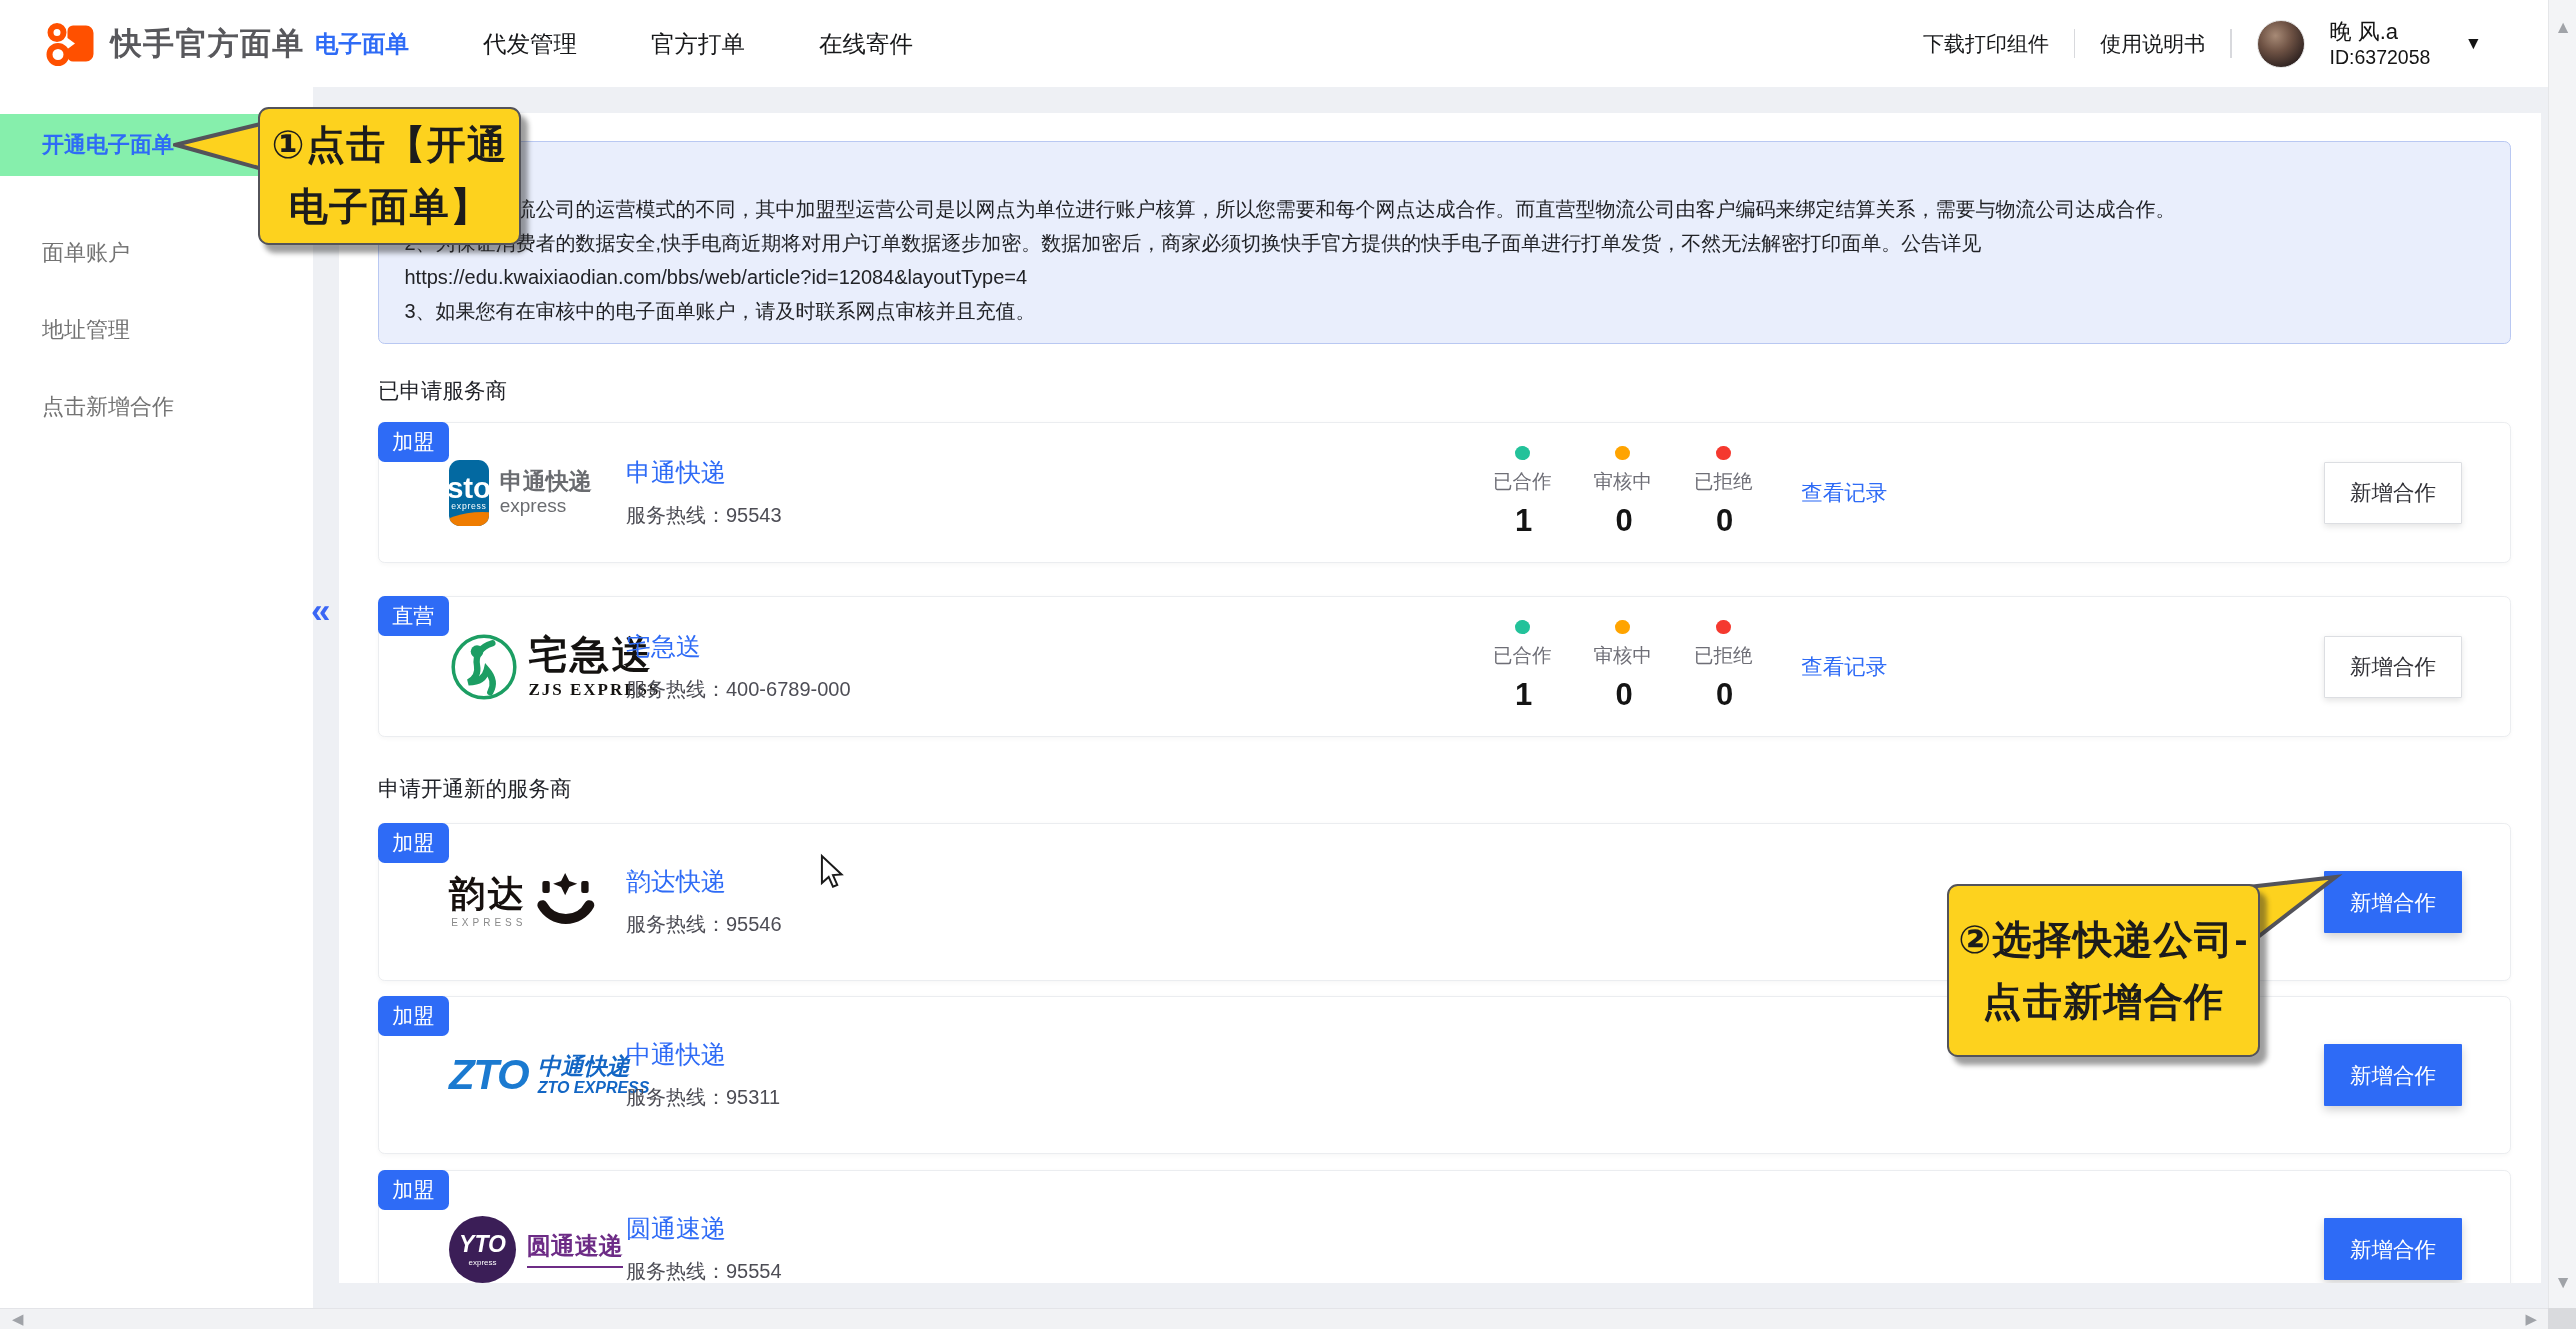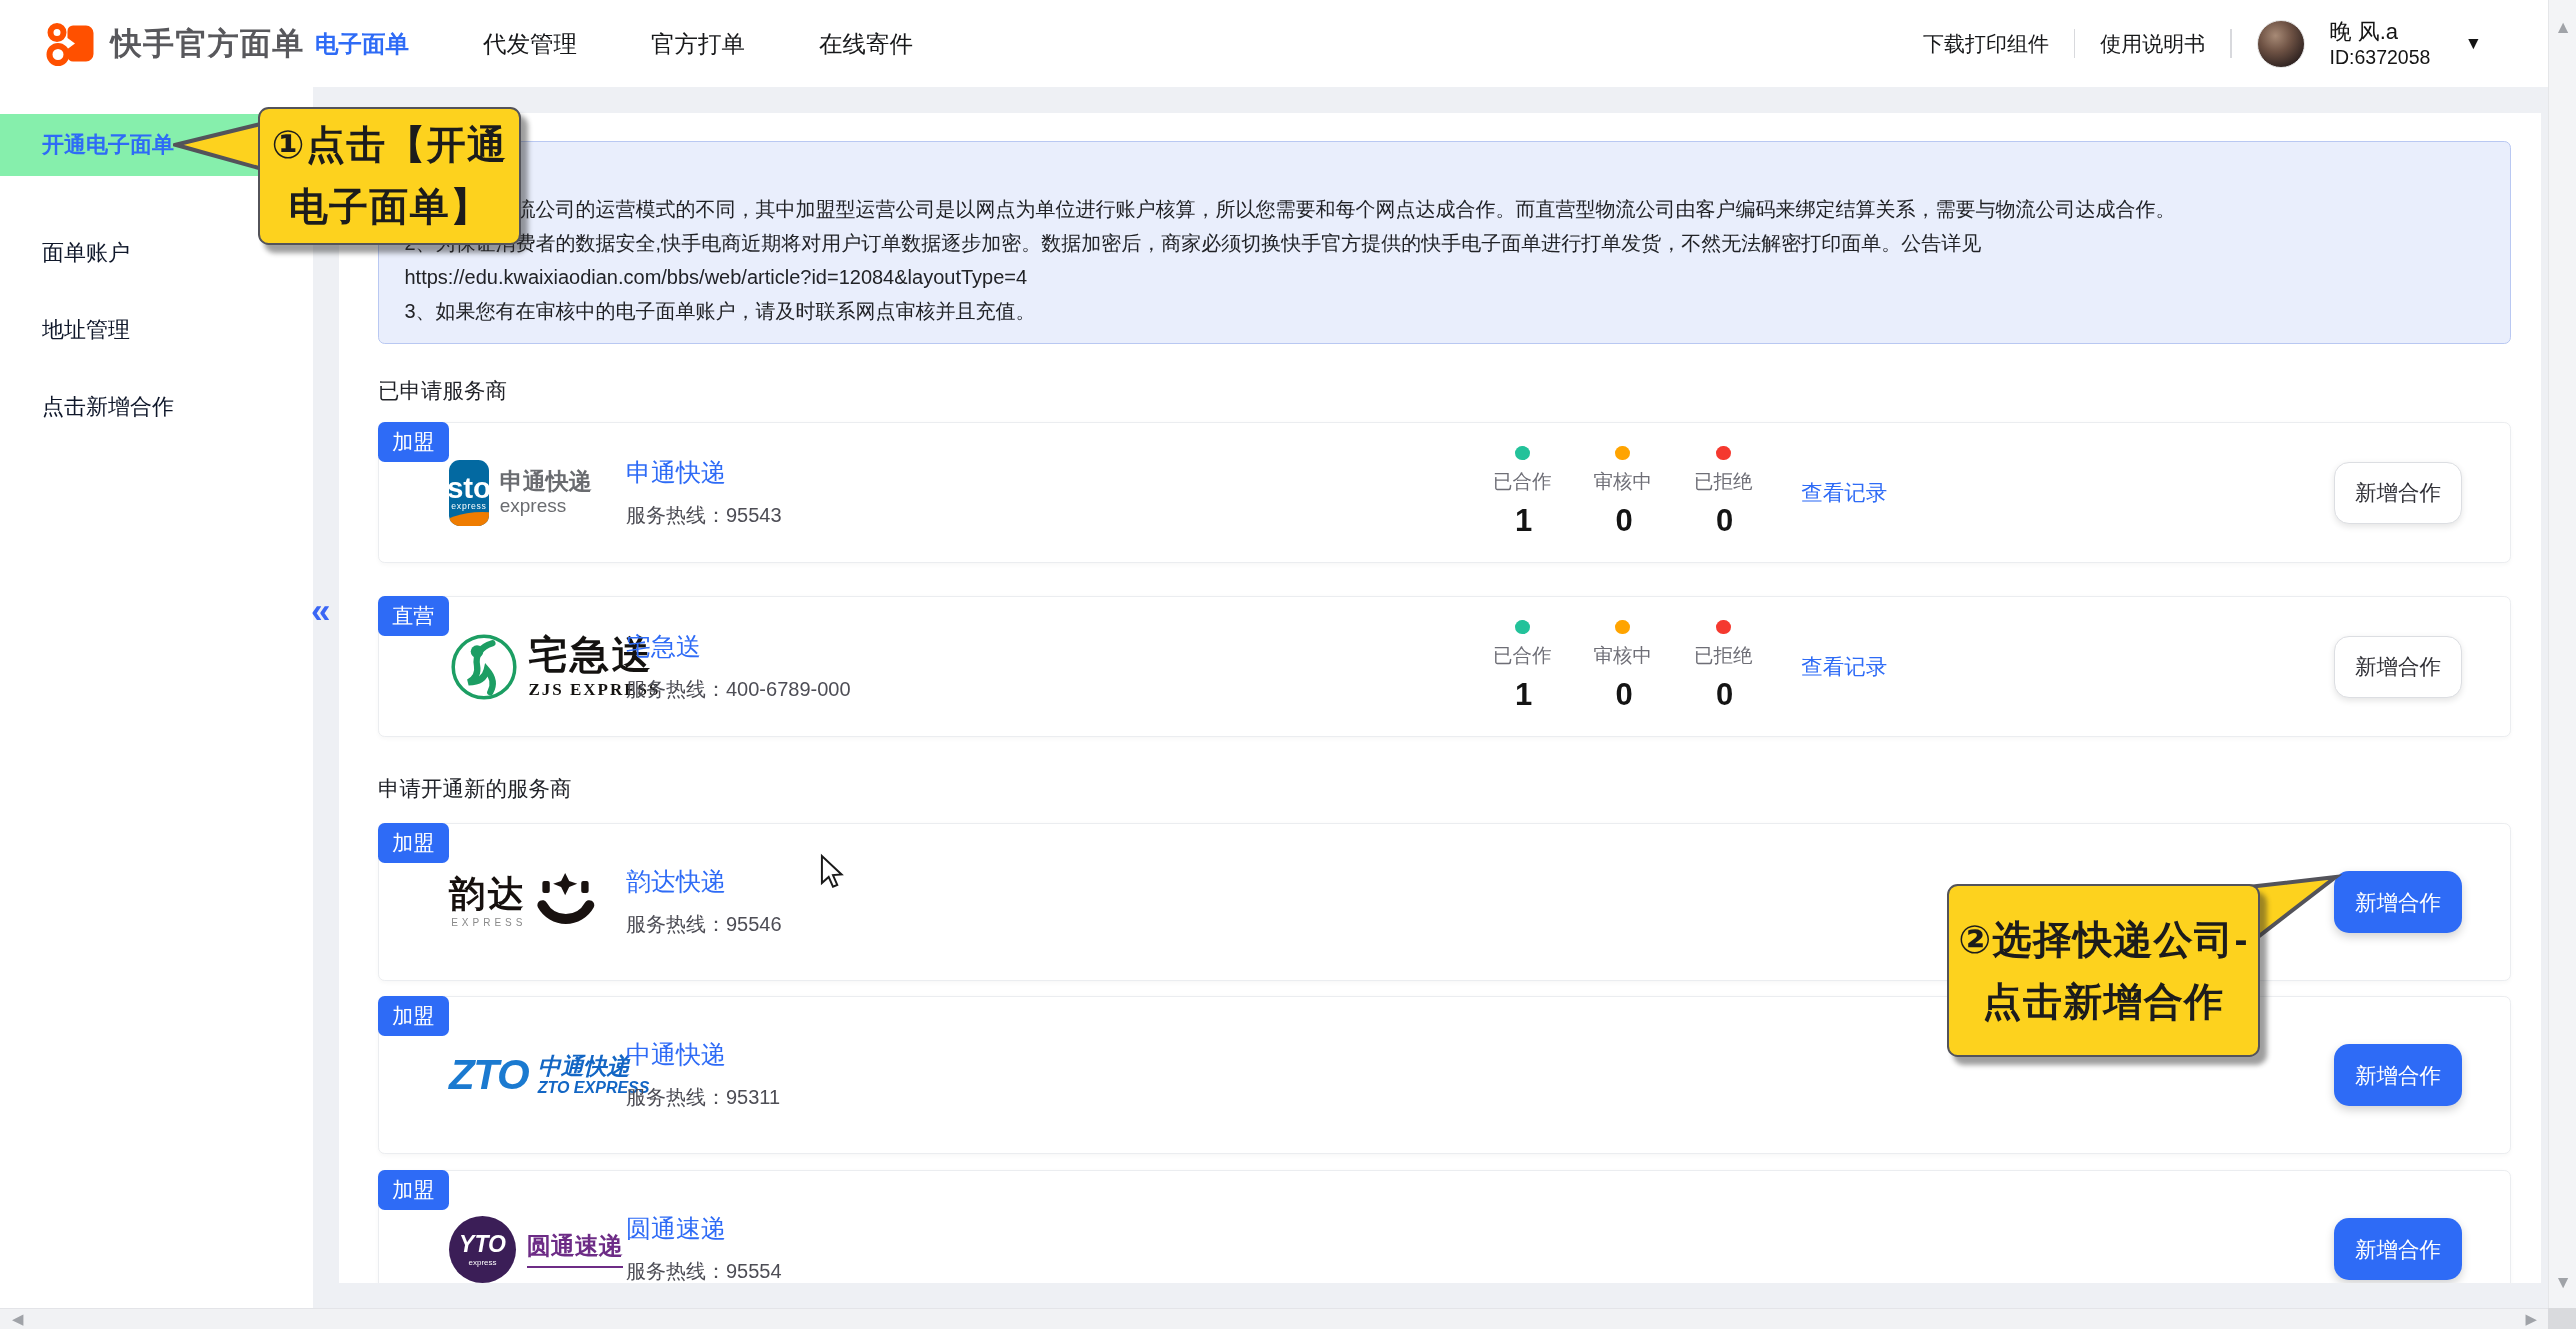--- a/index.html
+++ b/index.html
@@ -23,21 +23,21 @@
   .avatar { width:48px; height:48px; border-radius:50%;
     background:radial-gradient(circle at 38% 32%, #a78a76 0%, #6e5244 38%, #2e2220 78%, #191313 100%);
     border:0.7px solid #e3e3e3; }
   .usercol { display:flex; flex-direction:column; line-height:1.25; }
   .uname { font-size:22px; color:#141414; }
   .uid { font-size:19.5px; color:#141414; }
   .caret { font-size:17.4px; color:#141414; margin-left:9.4px; }
   
   .sidebar { position:absolute; left:0; top:87px; width:313px; height:1221px; background:#fff; z-index:4; }
   .side-item { position:relative; height:62px; display:flex; align-items:center; padding-left:42px;
-    font-size:22px; color:#0f172a; cursor:pointer; }
+    font-size:22px; color:#737373; cursor:pointer; }
   .side-item.active { background:#86efac; color:#2e6bf6; font-weight:bold; }
   .side-item + .side-item { margin-top:8px; }
   .collapse-handle { position:absolute; left:311px; top:592px; z-index:6; font-size:35px; line-height:35px;
     color:#3a66f5; font-weight:bold; cursor:pointer; }
   
   .panel { position:absolute; left:339px; top:113px; width:2202px; height:1170px; background:#fff; overflow:hidden; z-index:3; }
   .notice { position:absolute; left:39px; top:28px; width:2133px; height:203px;
     background:#e9eefc; border:1.3px solid #b9c8f2; border-radius:6.7px;
     padding:16px 25.5px; font-size:20px; line-height:34px; color:#212226; }
   .sec-title { position:absolute; left:39px; font-size:21.5px; color:#1f2127; }
@@ -58,21 +58,21 @@
   .c-name { font-size:25px; color:#2e6bf6; cursor:pointer; }
   .c-hotline { font-size:20px; color:#4d4d55; }
   .stats { position:absolute; left:1114px; top:50%; transform:translateY(-50%); display:flex; align-items:center; gap:42px; }
   .stat { display:flex; align-items:center; gap:8px;flex-direction:column; }
   .dot { width:14.8px; height:14.8px; border-radius:50%; }
   .dot-green { background:#23c29a; } .dot-orange { background:#ffa400; } .dot-red { background:#f5392f; }
   .stat-label { font-size:19.5px; color:#6e6e76; }
   .stat-num { font-size:31px; font-weight:bold; color:#141414; margin-left:2.7px; }
   .view-link { font-size:21.5px; color:#2e6bf6; cursor:pointer; margin-left:6.7px; }
   .btn { position:absolute; right:48px; top:50%; transform:translateY(-50%);
-    width:128px; height:62px; border-radius:15px; font-size:21.5px;
+    width:138px; height:62px; border-radius:1px; font-size:21.5px;
     display:flex; align-items:center; justify-content:center; cursor:pointer; }
   .btn-outline { background:#fff; border:1.3px solid #dcdee2; color:#323238; box-shadow:0 2.7px 6.7px rgba(0,0,0,0.10); }
   .btn-primary { background:#2e6bf6; border:none; color:#fff; box-shadow:0 4px 9.4px rgba(0,0,0,0.18); }
   
   .sto-logo { display:flex; align-items:center; gap:10.7px; }
   .sto-box { position:relative; width:40px; height:66px; background:#0369a1; border-radius:10.7px; overflow:hidden;
     display:flex; flex-direction:column; align-items:center; justify-content:center; }
   .sto-box .s1 { color:#fff; font-size:29.5px; font-weight:bold; line-height:27px; }
   .sto-box .s2 { color:#fff; font-size:8.7px; letter-spacing:0.7px; }
   .sto-box::after { content:""; position:absolute; left:-6.7px; bottom:-17.4px; width:81px; height:31px;

